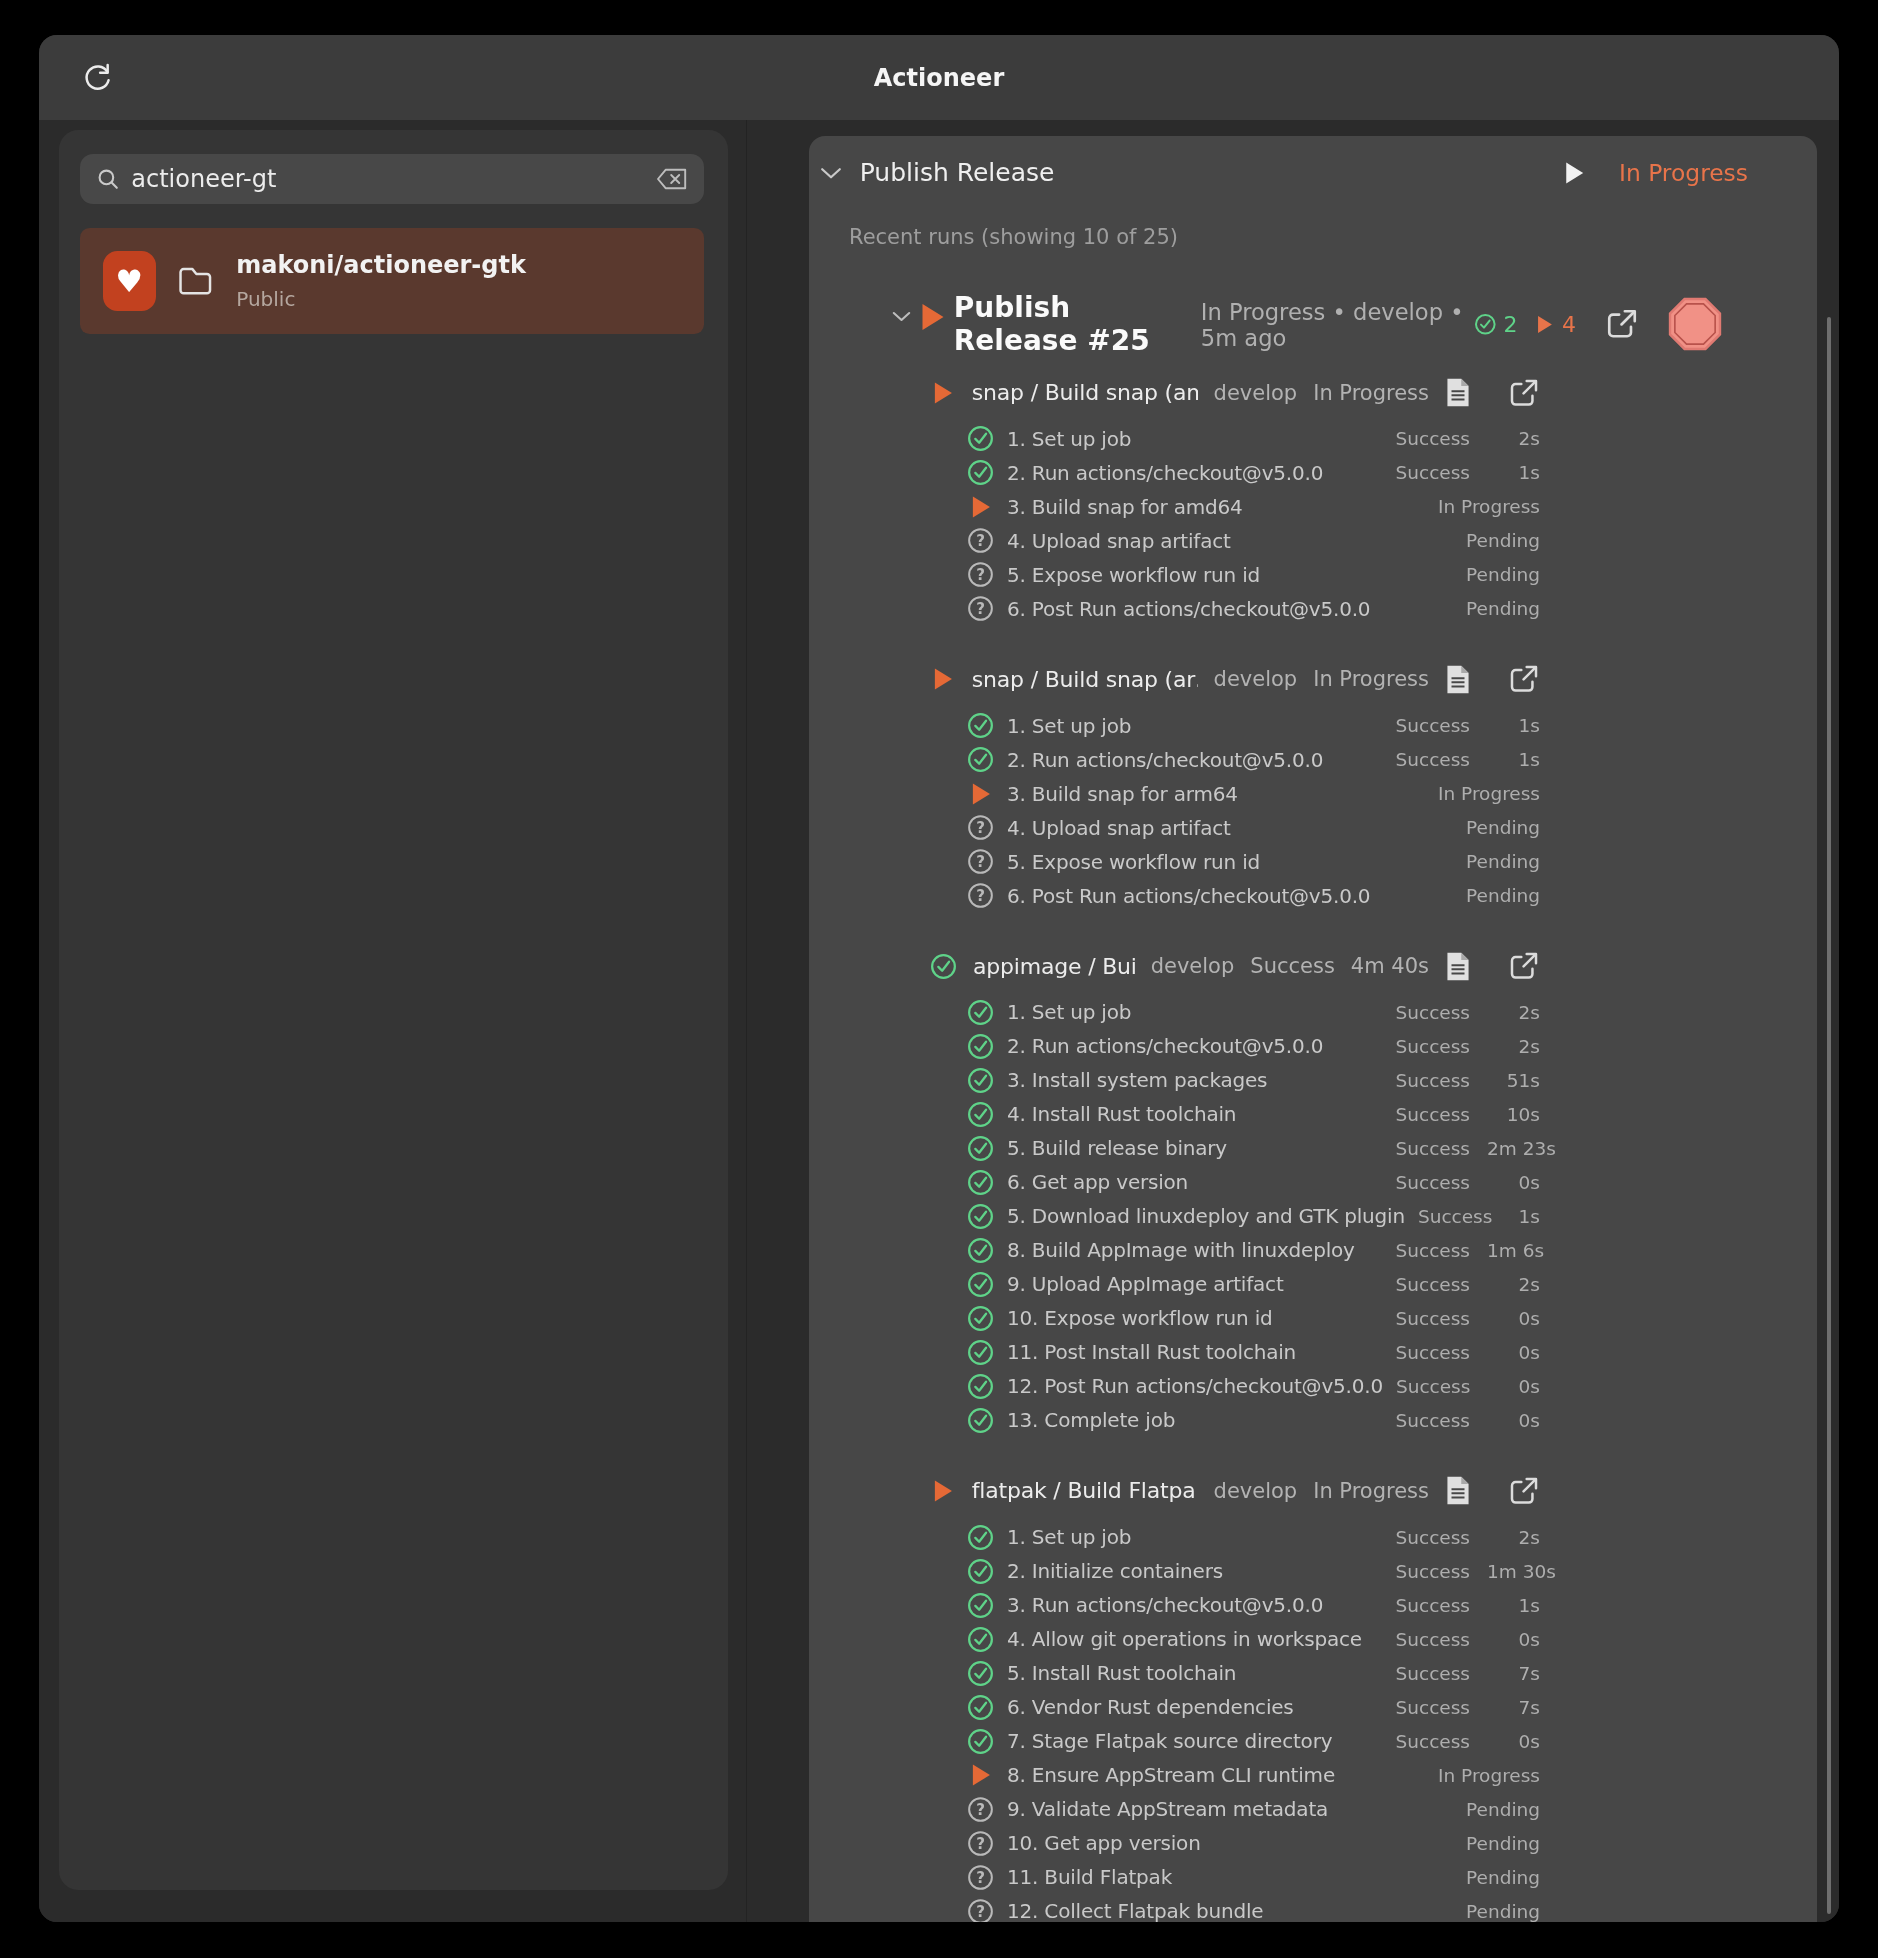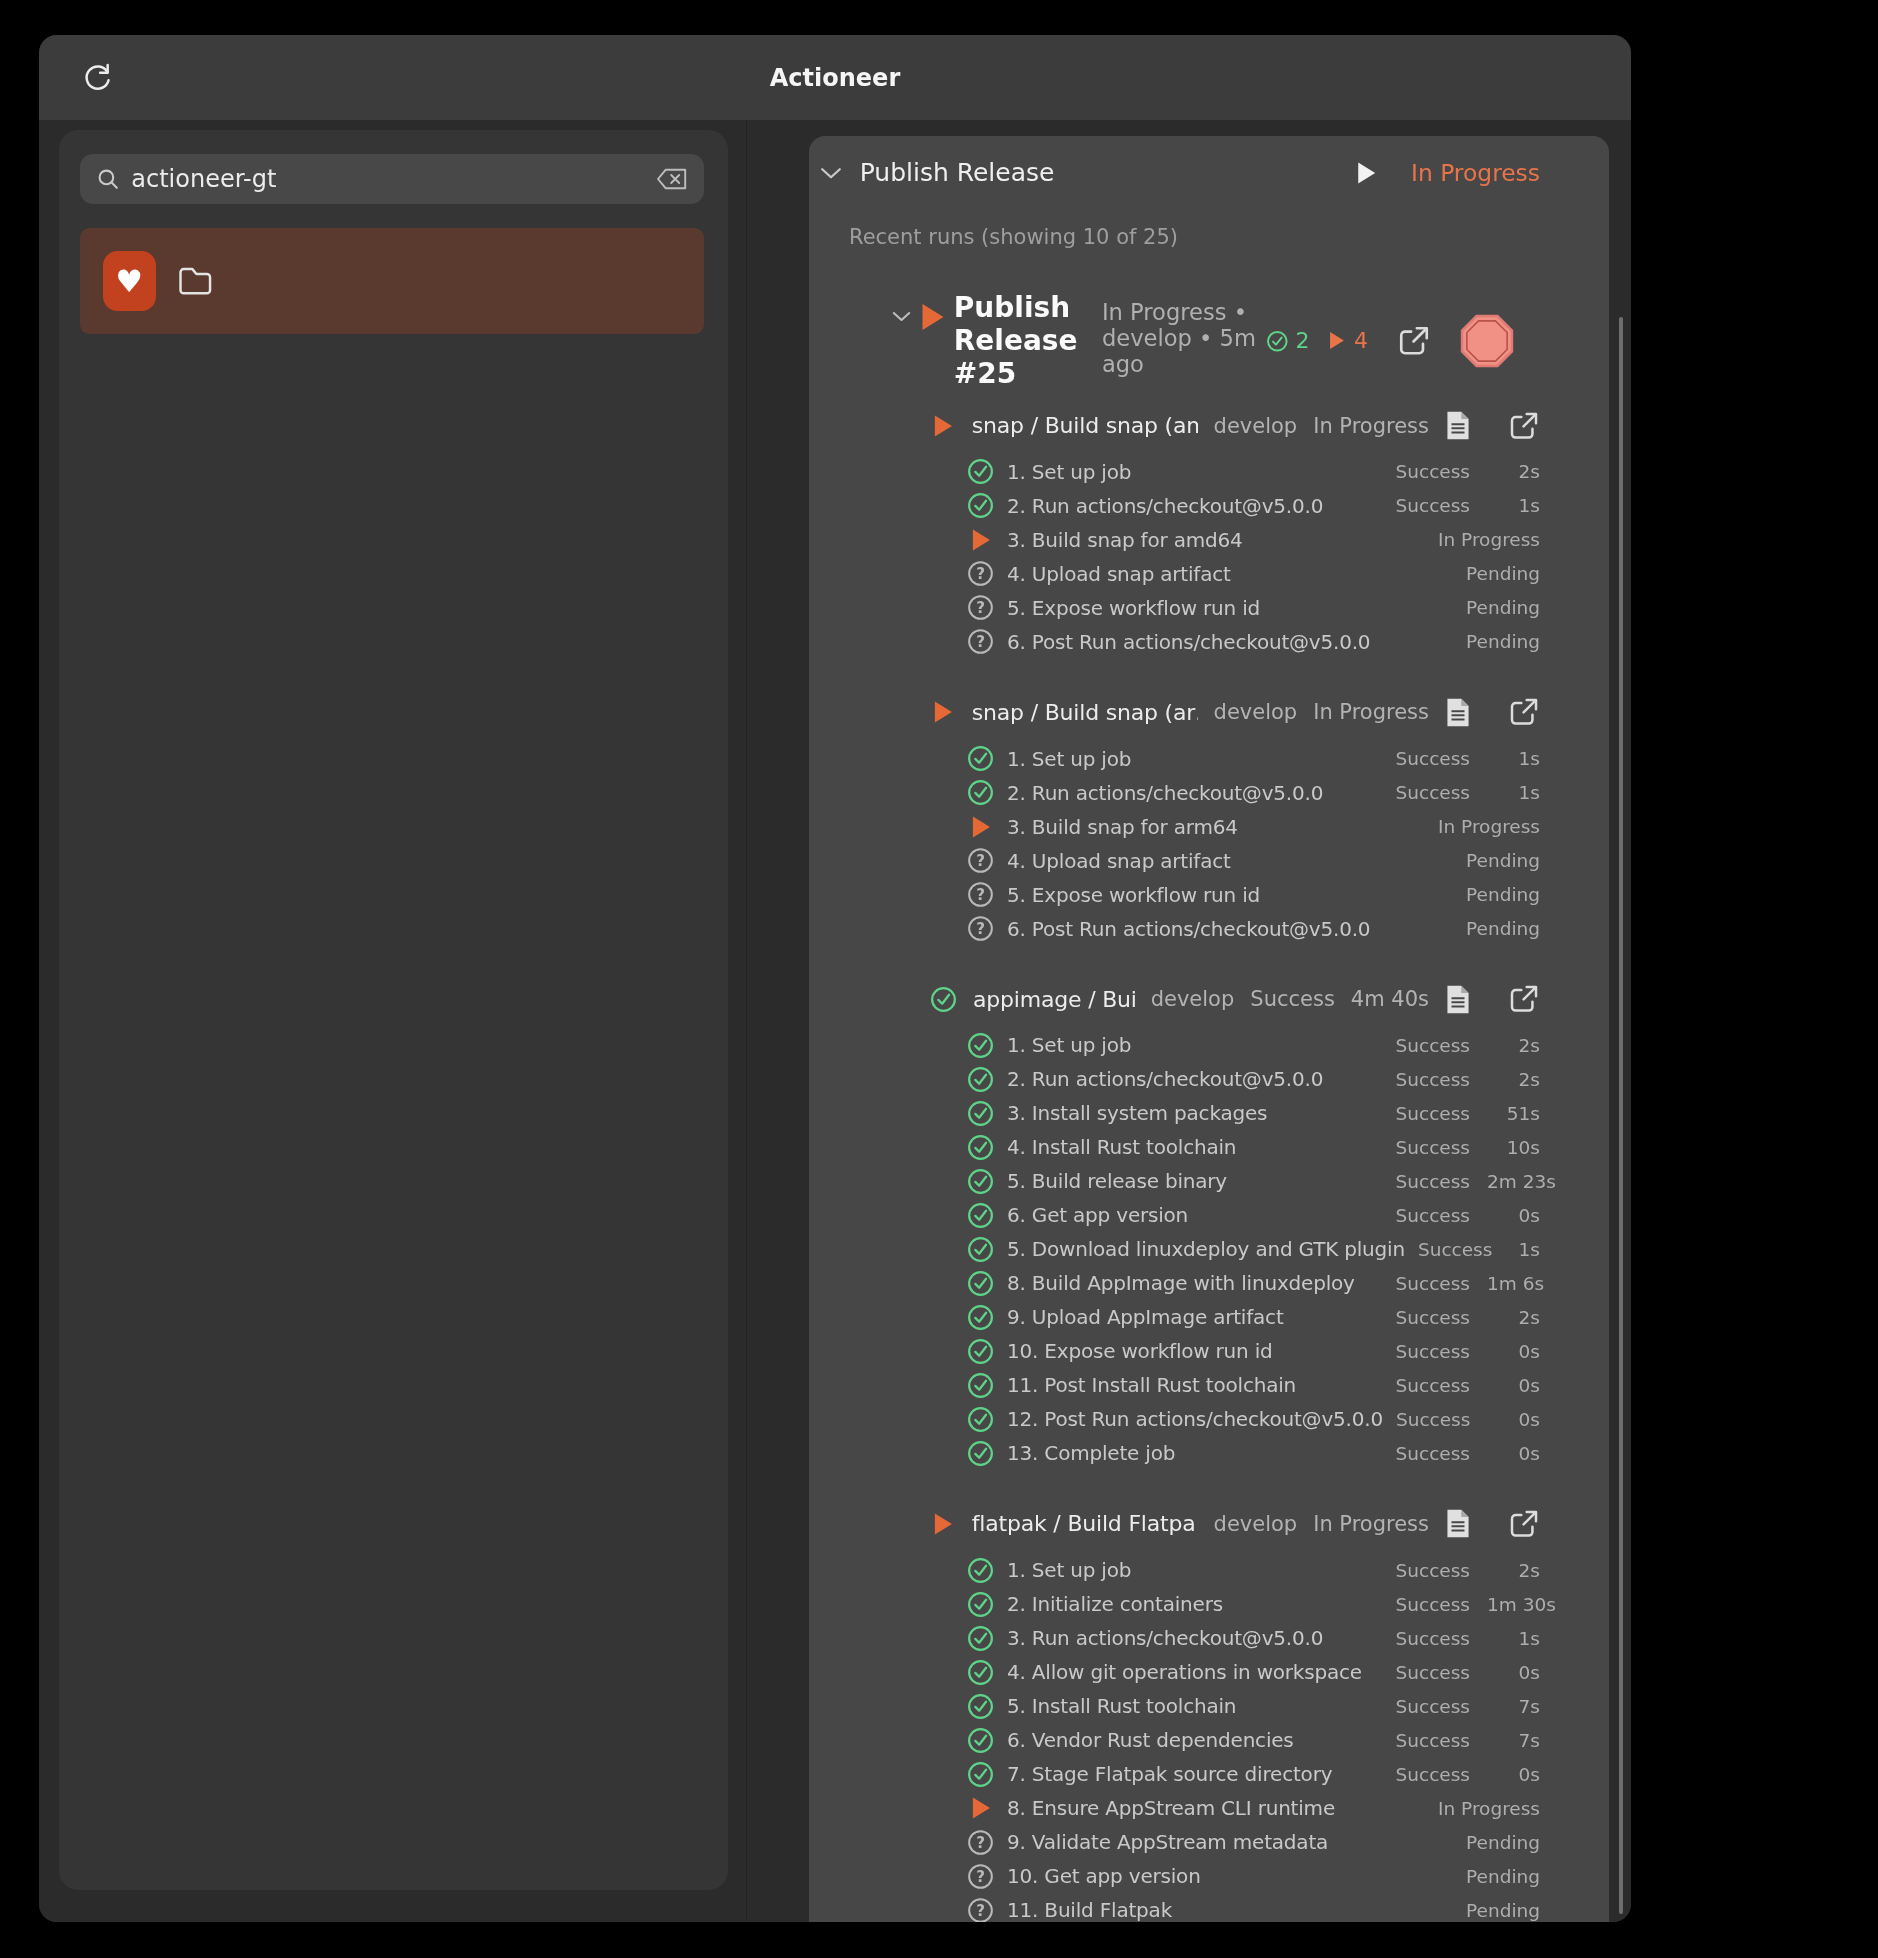--- a/index.html
+++ b/index.html
@@ -1,20 +1,20 @@
 <!DOCTYPE html>
 <html style="font-size:13px"><head>
 <meta charset="utf-8">
 <style>
   * { margin:0; padding:0; box-sizing:border-box; }
   html,body { width:1878px; height:1959px; background:#000; overflow:hidden;
               font-family:"DejaVu Sans","Liberation Sans",sans-serif; }
   body { position:relative; }
 
-  .window { position:absolute; left:39px; top:35px; width:1592px; height:1887px;
+  .window { position:absolute; left:39px; top:35px; width:1800px; height:1887px;
             background:#2b2b2b; border-radius:18px; overflow:hidden; }
 
   
   .titlebar { height:85px; background:#3c3c3c; display:flex; align-items:center;
               padding:0 27px 0 35px; position:relative; }
   .refresh-btn { width:45px; height:45px; display:flex; align-items:center; justify-content:center;
                  border-radius:8px; }
   .app-title { position:absolute; left:50%; transform:translateX(-50%);
                font-size:24px; font-weight:bold; color:#f5f5f5; }
   .tb-right { margin-left:auto; display:flex; align-items:center; gap:21px; }
@@ -123,20 +123,24 @@
               </svg>
           </span>
         </div>
 
         <div class="repo-row">
           <span class="heart-tile">♥</span>
           <span class="folder-wrap icon">
             <svg width="37" height="32" viewBox="0 0 42 36">
                 <path d="M4 8 a3.5 3.5 0 0 1 3.5 -3.5 h10 l4.5 5.5 h12 a3.5 3.5 0 0 1 3.5 3.5 v15 a3.5 3.5 0 0 1 -3.5 3.5 h-26.5 a3.5 3.5 0 0 1 -3.5 -3.5 z" fill="none" stroke="#e4e4e4" stroke-width="2.8" stroke-linejoin="round"></path>
               </svg>
+          </span>
+          <span class="repo-texts">
+            <span class="repo-name">makoni/actioneer-gtk</span>
+            <span class="repo-vis">Public</span>
           </span>
         </div>
       </div>
     </div>
 
     <div class="right-pane">
       <div class="run-card">
 
         <div class="wf-header">
           <span class="icon">

